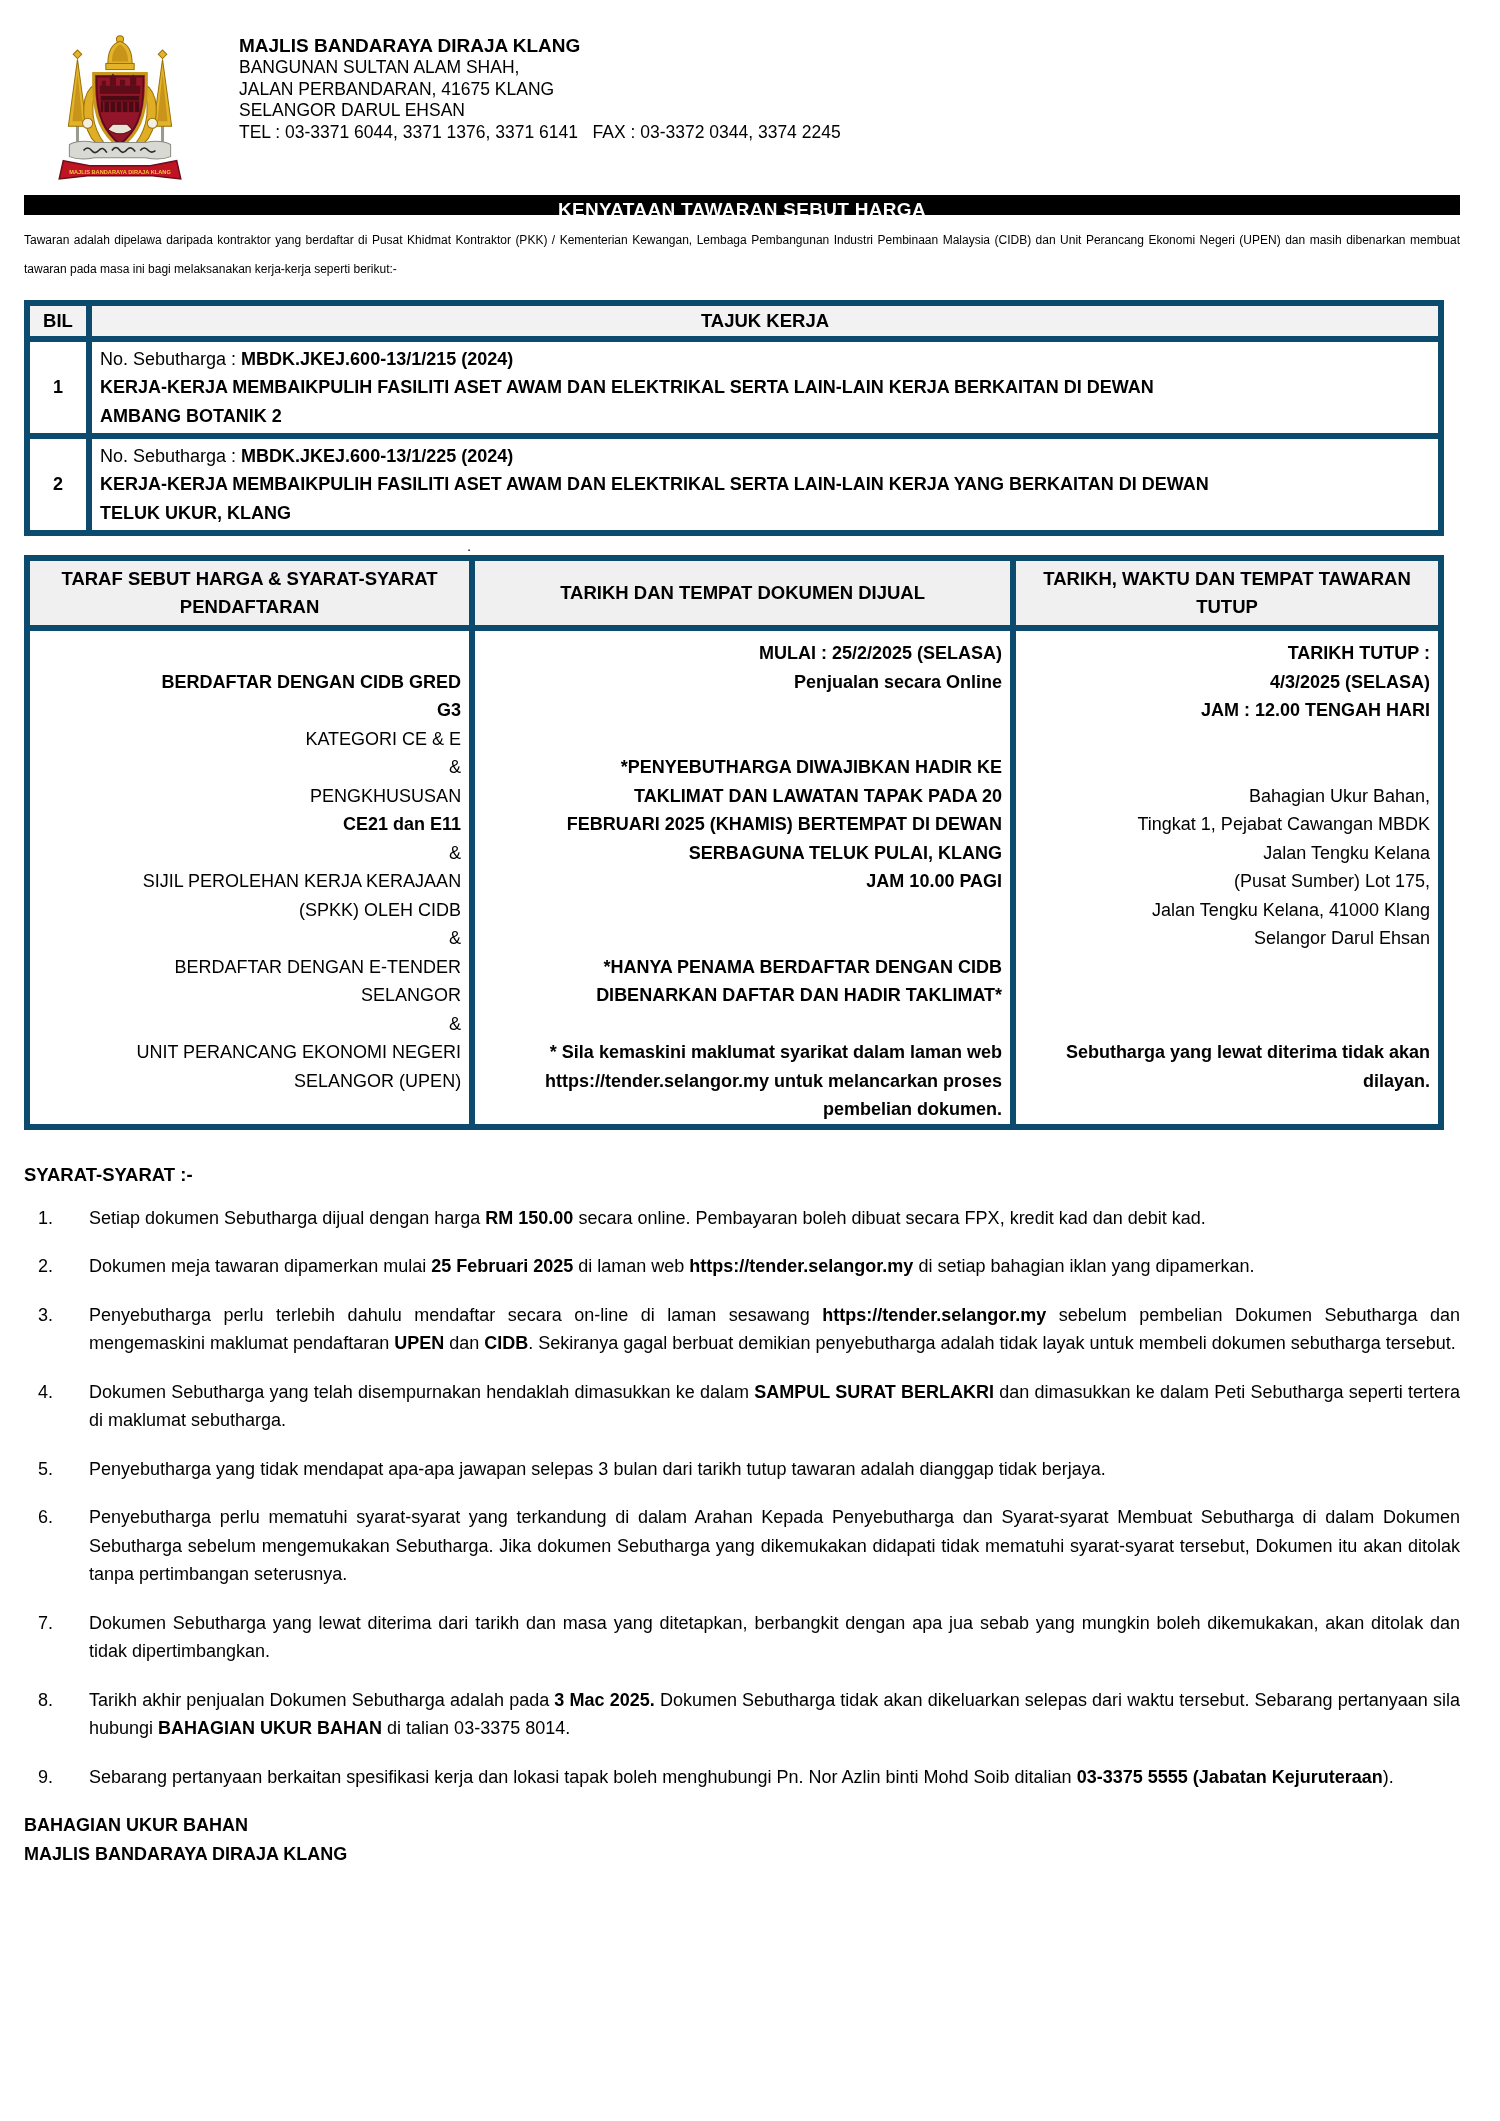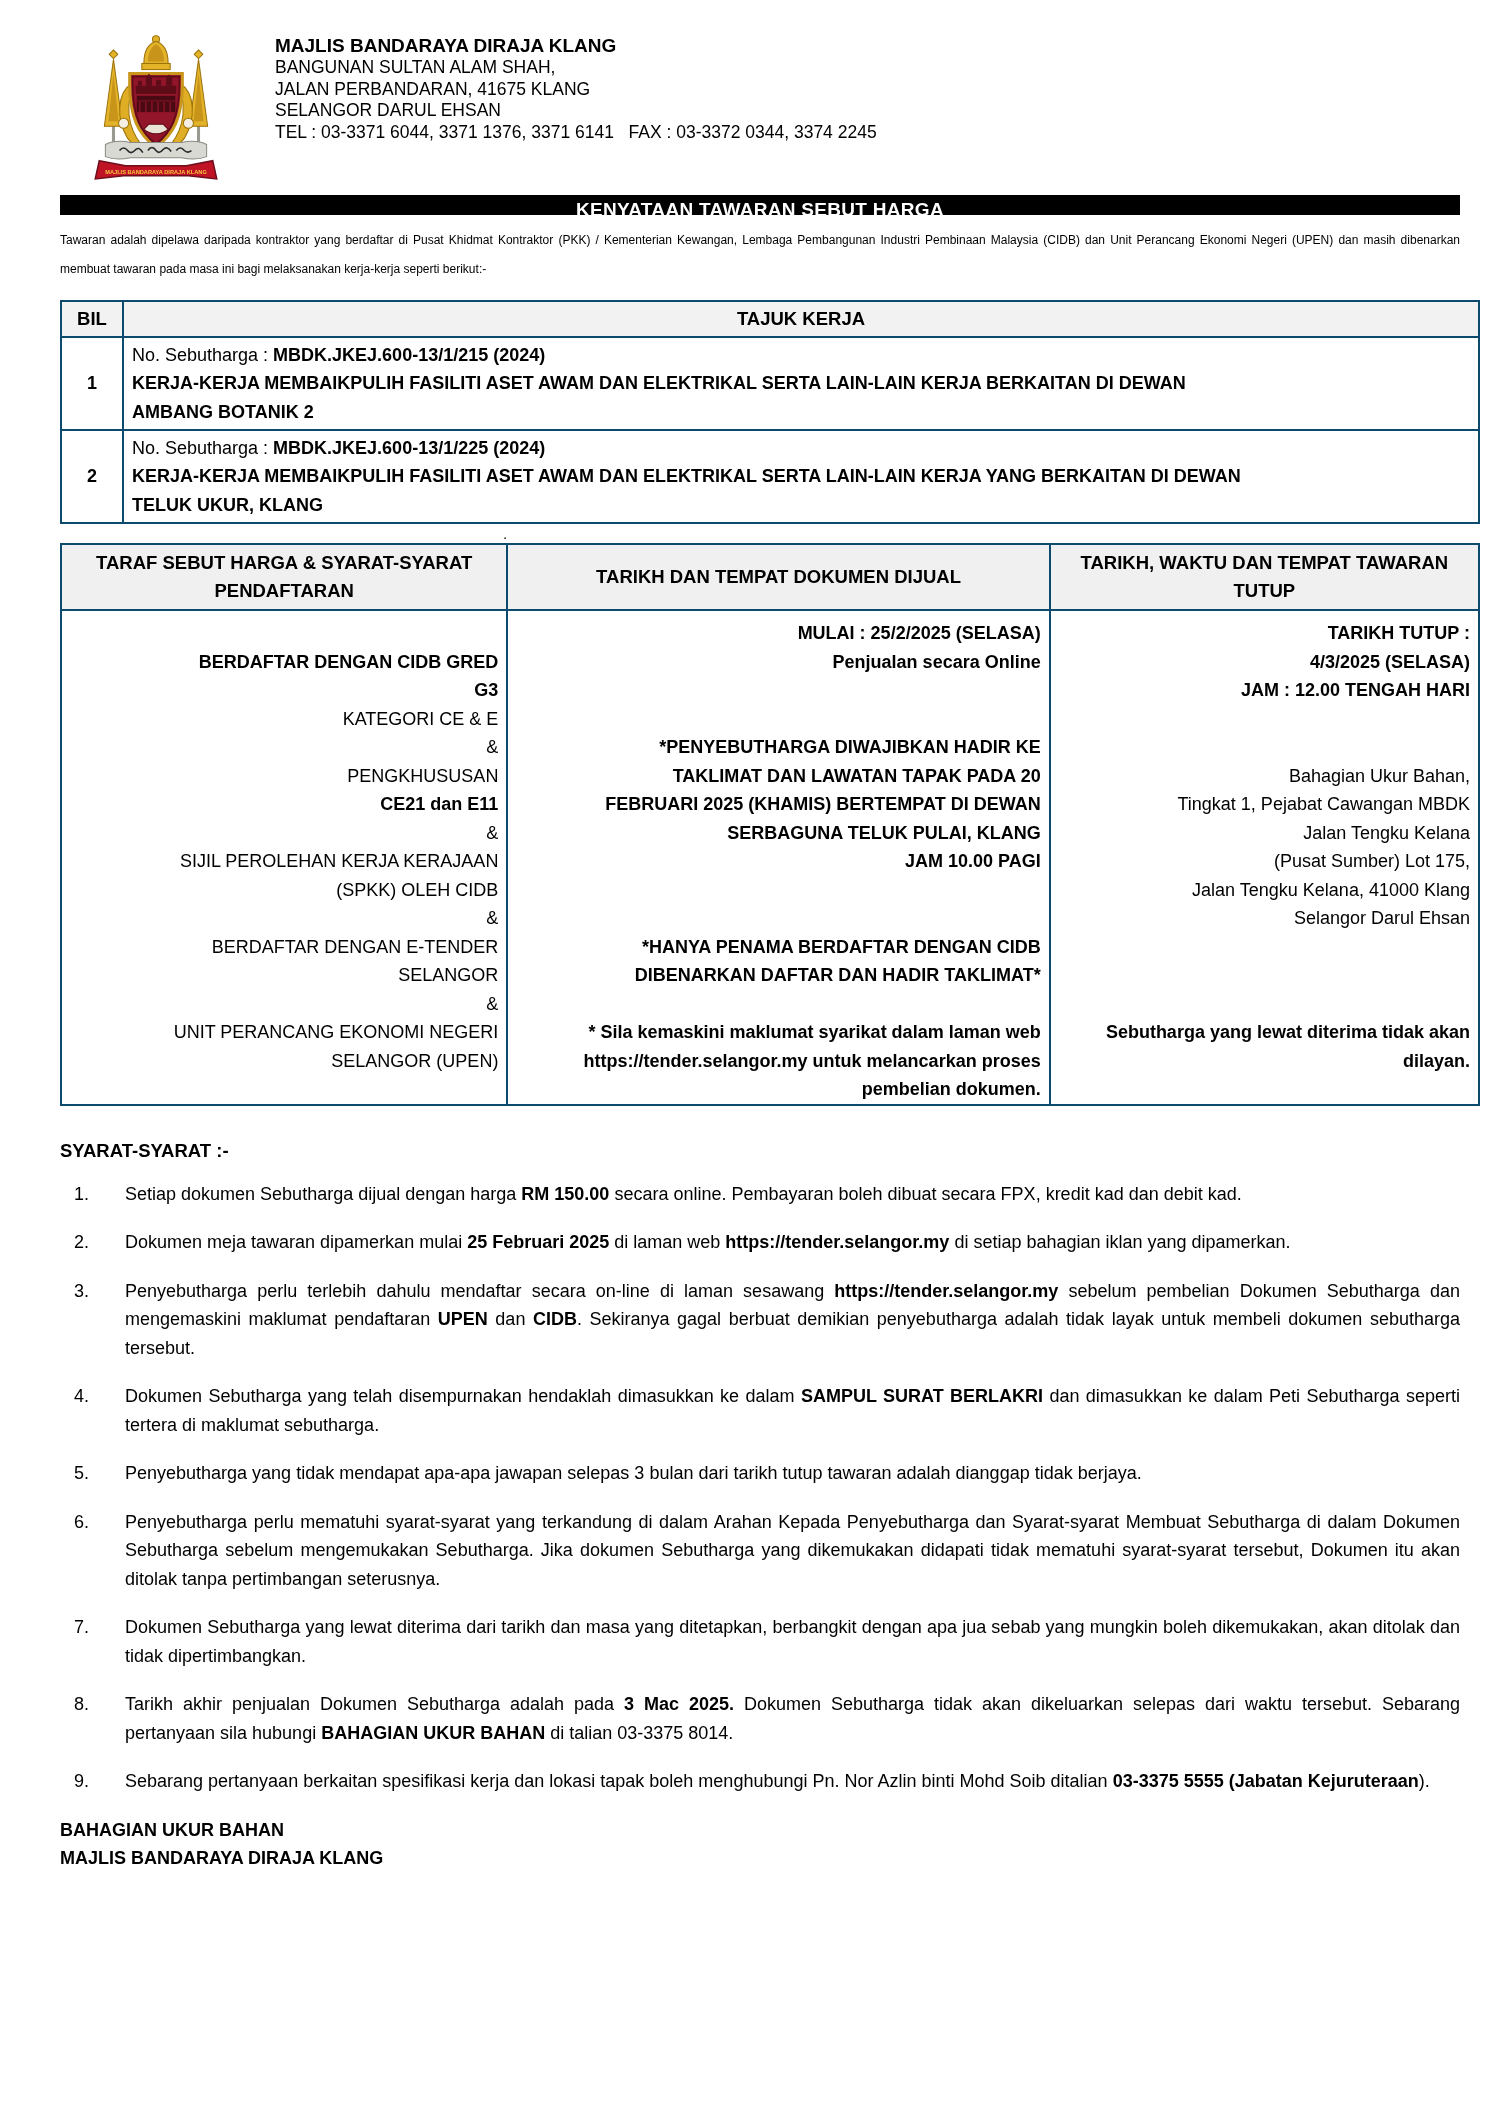--- a/index.html
+++ b/index.html
@@ -1,35 +1,35 @@
 <!DOCTYPE html>
 <html><head>
 <meta charset="utf-8">
 <style>
   * { margin:0; padding:0; box-sizing:border-box; }
   body { background:#888; font-family:"Liberation Sans", sans-serif; color:#000; }
-  .page { width:1500px; height:2121px; background:#fff; margin:0 auto; padding:25px 40px 0 60px; overflow:hidden; }
+  .page { width:1500px; height:2121px; background:#fff; margin:0 auto; padding:25px 40px 0 24px; overflow:hidden; }
 
   
   .letterhead { display:flex; align-items:flex-start; }
   .crest { width:162px; height:162px; flex:0 0 162px; margin-left:15px; }
   .org-block { margin-left:38px; margin-top:10px; }
   .org-name { font-size:19px; font-weight:bold; line-height:22px; white-space:pre-wrap; }
   .org-line { font-size:17.5px; line-height:21.5px; white-space:pre-wrap; }
 
   
   .banner { margin-top:8px; background:#000; color:#fff; height:20px; line-height:30px;
             text-align:center; font-size:19px; font-weight:bold; letter-spacing:.3px; }
 
   
   .intro { margin-top:11px; font-size:12px; line-height:28.5px; text-align:justify; }
 
   
   table { border-collapse:collapse; width:1420px; }
-  td, th { border:2px solid #0c4a6e; }
+  td, th { border:6px solid #0c4a6e; }
   .jobs { margin-top:17px; }
   .jobs th { background:#f2f2f2; font-size:18.5px; font-weight:bold; height:36px; text-align:center; }
   .jobs .bil-col { width:62px; }
   .jobs td.bil { text-align:center; font-weight:bold; font-size:18px; }
   .jobs td.tajuk { padding:3px 8px; font-size:18px; line-height:28px; }
   .jobs .refline { }
   .jobs .title-lines .ln { font-weight:bold; }
 
   .dot-sep { height:19px; font-size:15px; line-height:19px; padding-left:443px; }
 

